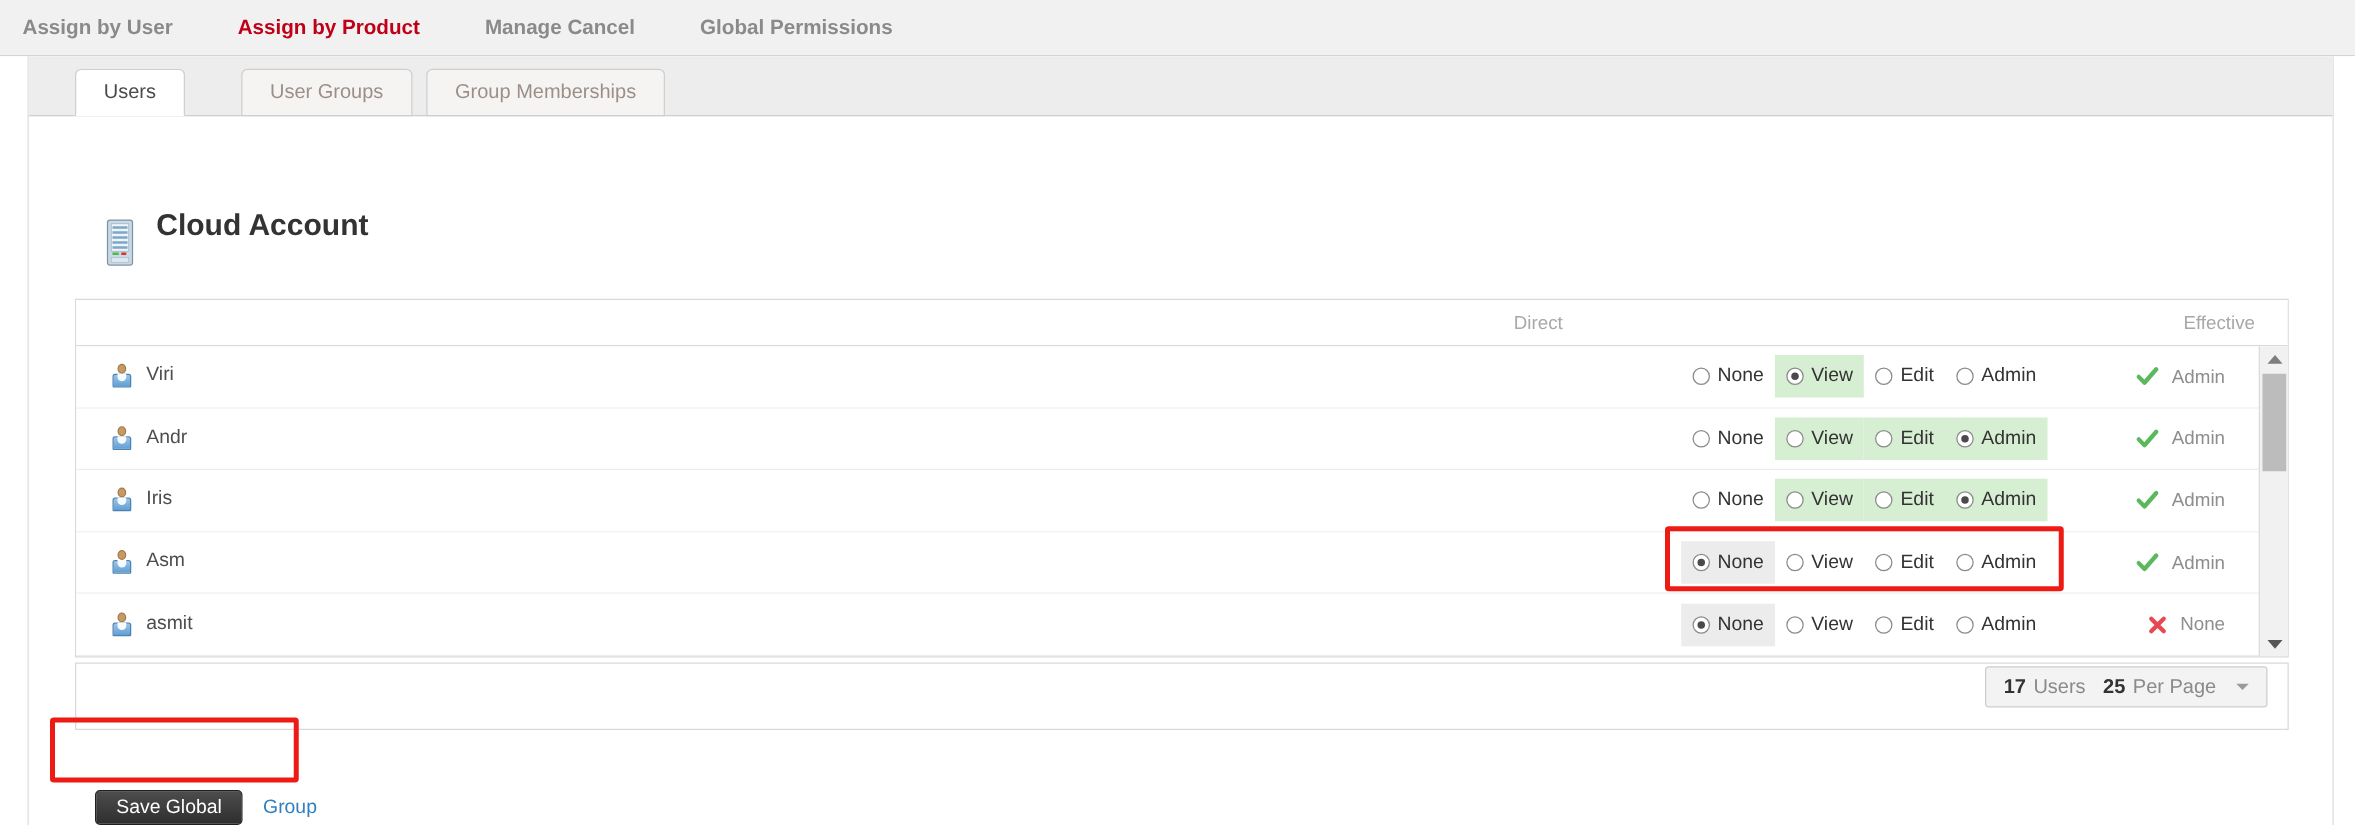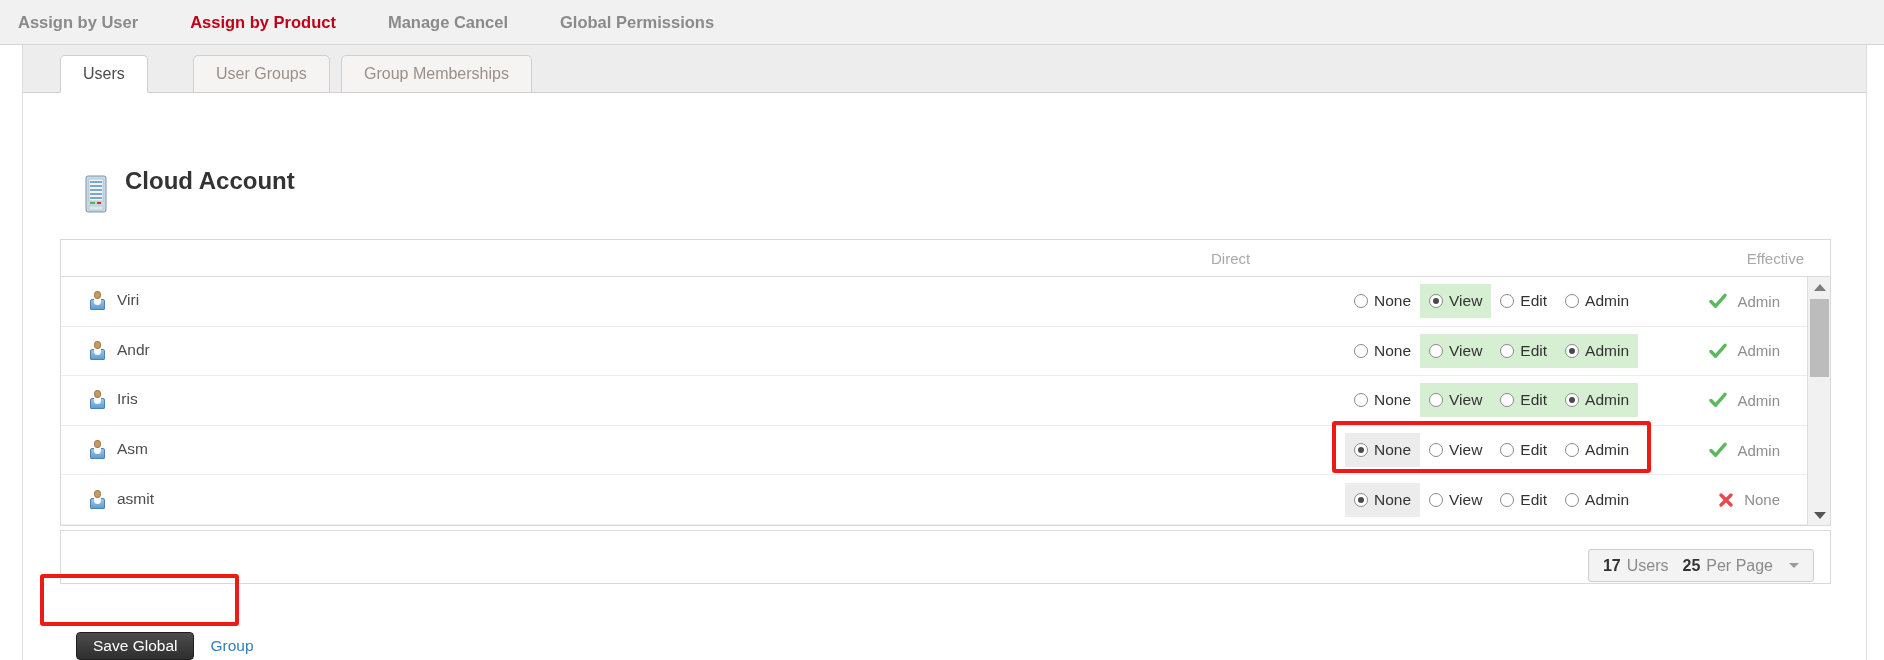--- a/index.html
+++ b/index.html
@@ -252,21 +252,21 @@
   
   .footbar {
     position: absolute;
     left: 37px; top: 485px;
     width: 1771px; height: 54px;
     border: 1px solid #d9d9d9;
     background: #fff;
   }
   .pager {
     position: absolute;
-    right: 16px; top: 18px;
+    right: 16px; top: 2px;
     height: 33px;
     border: 1px solid #cdcdcd;
     background: #f3f3f3;
     border-radius: 3px;
     display: flex; align-items: center;
     padding: 0 14px;
     gap: 6px;
     cursor: pointer;
   }
   .pg-num { font-size: 16px; font-weight: bold; color: #333; }

